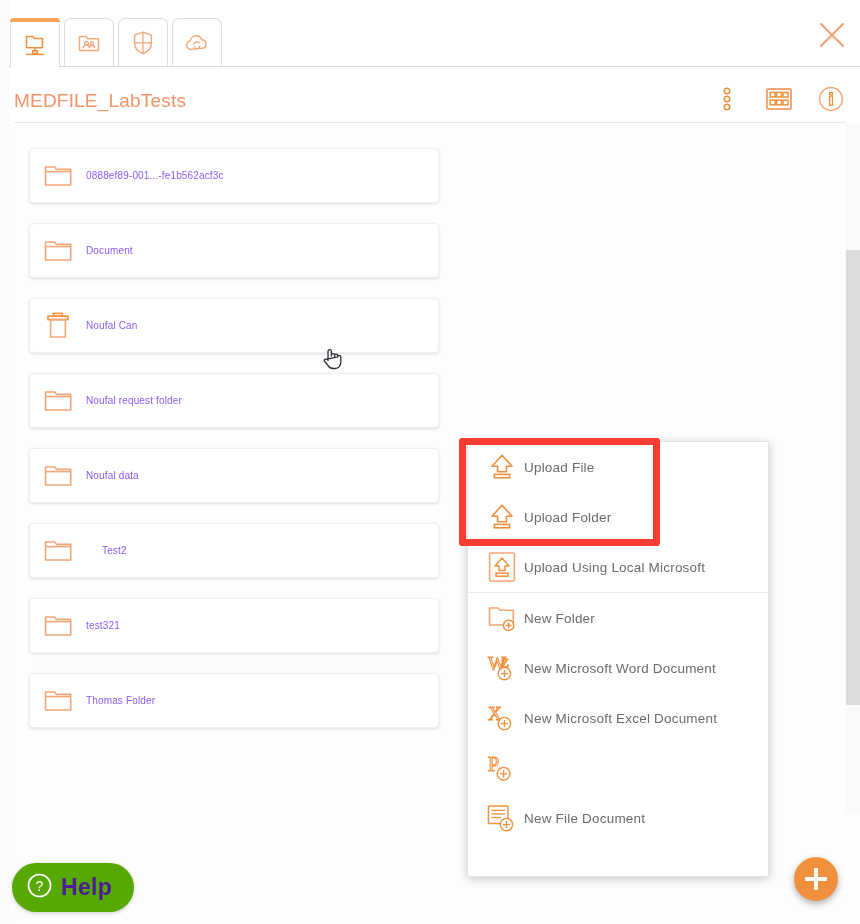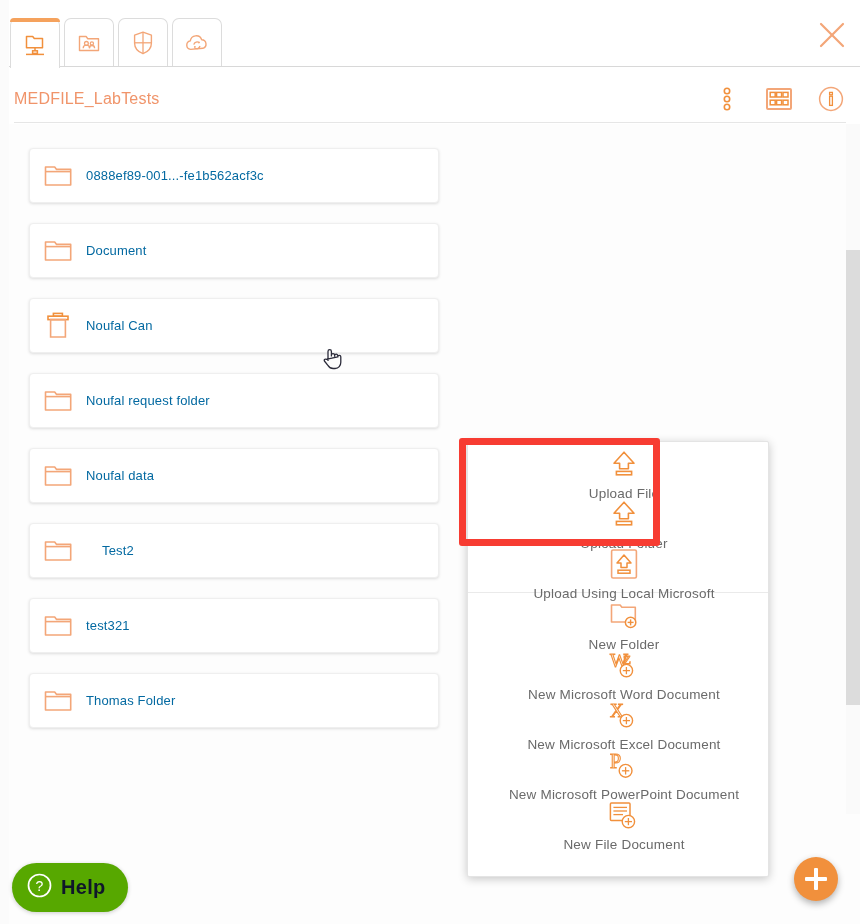--- a/index.html
+++ b/index.html
@@ -32,49 +32,49 @@
   .tab.active::after{
     content:"";position:absolute;left:0;right:0;bottom:-2px;height:3px;background:#fff;
   }
   .tab svg{display:block;}
 
   .close-btn{position:absolute;right:9px;top:18px;width:38px;height:38px;
     display:flex;align-items:center;justify-content:center;}
 
   
   .header{position:absolute;left:9px;top:68px;width:851px;height:56px;background:#fff;}
-  .crumb{position:absolute;left:14px;top:90px;font-size:16px;color:#f0946a;letter-spacing:.2px;}
+  .crumb{position:absolute;left:14px;top:90px;font-size:19px;color:#f0946a;letter-spacing:.2px;}
   .header-icons{position:absolute;right:14px;top:86px;display:flex;align-items:center;gap:22px;}
   .hicon{width:30px;height:30px;display:flex;align-items:center;justify-content:center;}
   .header-rule{position:absolute;left:14px;top:122px;width:832px;height:1px;background:#e6e6e6;}
 
   
   .content{position:absolute;left:9px;top:124px;width:843px;height:800px;overflow:hidden;background:#fdfdfd;}
   .list{position:absolute;left:20px;top:24px;width:418px;}
   .fcard{
     position:relative;width:410px;height:55px;box-sizing:border-box;
     background:#ffffff;border:1px solid #efefef;border-radius:4px;
     box-shadow:0 1px 3px rgba(0,0,0,.13);
     margin-bottom:20px;display:flex;align-items:center;
   }
   .fcard .ficon{width:56px;display:flex;justify-content:center;align-items:center;flex:0 0 56px;}
-  .fcard .fname{font-size:13px;color:#0369a1;letter-spacing:.15px;}
+  .fcard .fname{font-size:10px;color:#8b5cf6;letter-spacing:.15px;}
   .fcard .fname.indent{padding-left:16px;}
 
   
   .sb-track{position:absolute;right:0px;top:124px;width:14px;height:690px;background:#fafafa;}
   .sb-thumb{position:absolute;right:0px;top:126px;width:14px;height:455px;background:#dcdcdc;}
 
   
   .ctxmenu{
     position:absolute;left:467px;top:441px;width:300px;height:434px;
     background:#ffffff;border:1px solid #e4e4e4;border-radius:2px;
     box-shadow:0 2px 10px rgba(0,0,0,.22);
   }
-  .mi{position:relative;height:50px;display:flex;align-items:center;padding-left:12px;box-sizing:border-box;flex-direction:column;}
+  .mi{position:relative;height:50px;display:flex;align-items:center;padding-left:12px;box-sizing:border-box;}
   .mi .micon{width:44px;flex:0 0 44px;display:flex;align-items:center;justify-content:center;}
   .mi .mlabel{font-size:13.5px;color:#6a6a6a;letter-spacing:.2px;}
   .mdivider{height:1px;background:#eaeaea;margin:0 0;}
 
   
   .redbox{
     position:absolute;left:459px;top:438px;width:201px;height:108px;
     border:7px solid #f73c32;border-radius:3px;box-sizing:border-box;
     pointer-events:none;z-index:40;
   }
@@ -87,21 +87,21 @@
   }
   .fab .plus-h{position:absolute;width:22px;height:4.5px;background:#fff;border-radius:1px;}
   .fab .plus-v{position:absolute;width:4.5px;height:22px;background:#fff;border-radius:1px;}
 
   
   .help{
     position:absolute;left:12px;bottom:12px;height:49px;padding:0 22px 0 15px;
     background:#57a800;border-radius:25px;display:flex;align-items:center;gap:9px;
     box-shadow:0 1px 4px rgba(0,0,0,.2);z-index:50;
   }
-  .help .hlabel{color:#0f172a;font-size:20px;font-weight:bold;letter-spacing:.3px;}
+  .help .hlabel{color:#4c1d95;font-size:23px;font-weight:bold;letter-spacing:.3px;}
 
   
   .cursor{position:absolute;left:322px;top:345px;z-index:60;}
 </style>
 </head>
 <body>
 
 <div id="app">
 
   <div class="frame-left"></div>
@@ -354,21 +354,20 @@
       </div>
       <div class="mi">
         <span class="micon">
           <svg width="32" height="30" viewBox="0 0 32 30">
             <text x="2" y="18" font-family="Liberation Serif, serif" font-size="20" fill="none" stroke="#f1903c" stroke-width="1.1">P</text>
             <circle cx="17.6" cy="20.8" r="6.4" fill="#fff" stroke="#f1903c" stroke-width="1.4"></circle>
             <line x1="17.6" y1="17.1" x2="17.6" y2="24.5" stroke="#f1903c" stroke-width="1.3"></line>
             <line x1="13.9" y1="20.8" x2="21.3" y2="20.8" stroke="#f1903c" stroke-width="1.3"></line>
           </svg>
         </span>
-        <span class="mlabel">New Microsoft PowerPoint Document</span>
       </div>
       <div class="mi">
         <span class="micon">
           <svg width="32" height="30" viewBox="0 0 32 30">
             <rect x="2.4" y="3" width="19.6" height="17.4" fill="none" stroke="#f1903c" stroke-width="1.5" rx="1"></rect>
             <line x1="5.4" y1="7.4" x2="19" y2="7.4" stroke="#f1903c" stroke-width="1.3"></line>
             <line x1="5.4" y1="11" x2="19" y2="11" stroke="#f1903c" stroke-width="1.3"></line>
             <line x1="5.4" y1="14.6" x2="15" y2="14.6" stroke="#f1903c" stroke-width="1.3"></line>
             <circle cx="20.4" cy="21.6" r="6.2" fill="#fff" stroke="#f1903c" stroke-width="1.4"></circle>
             <line x1="20.4" y1="18" x2="20.4" y2="25.2" stroke="#f1903c" stroke-width="1.3"></line>

